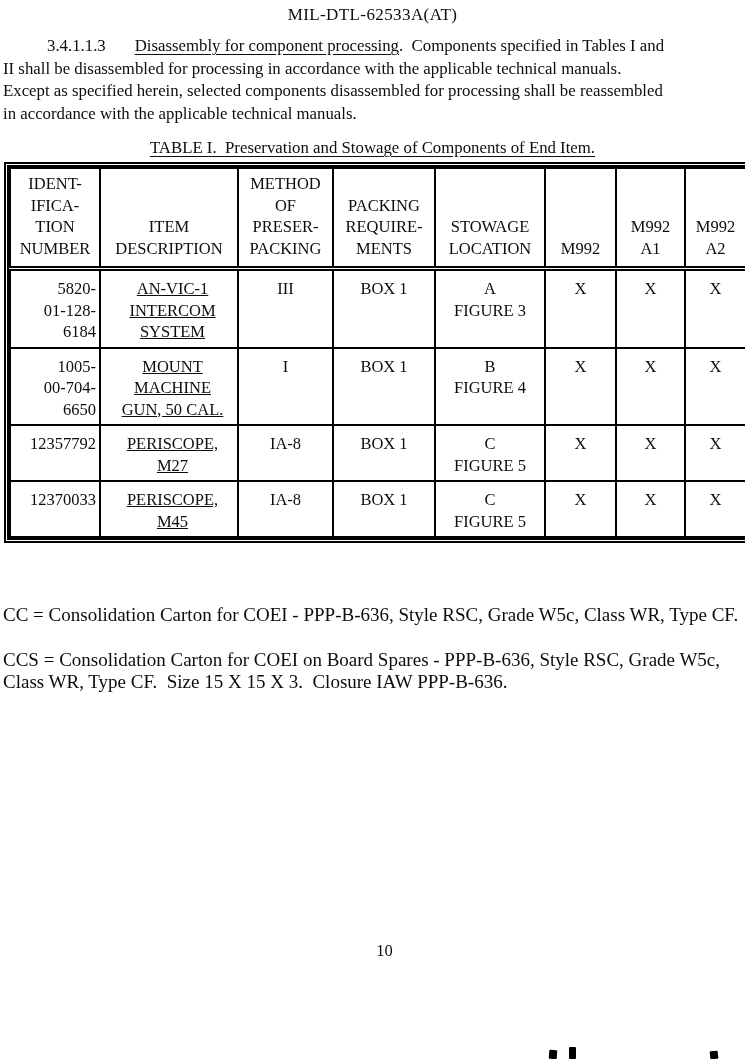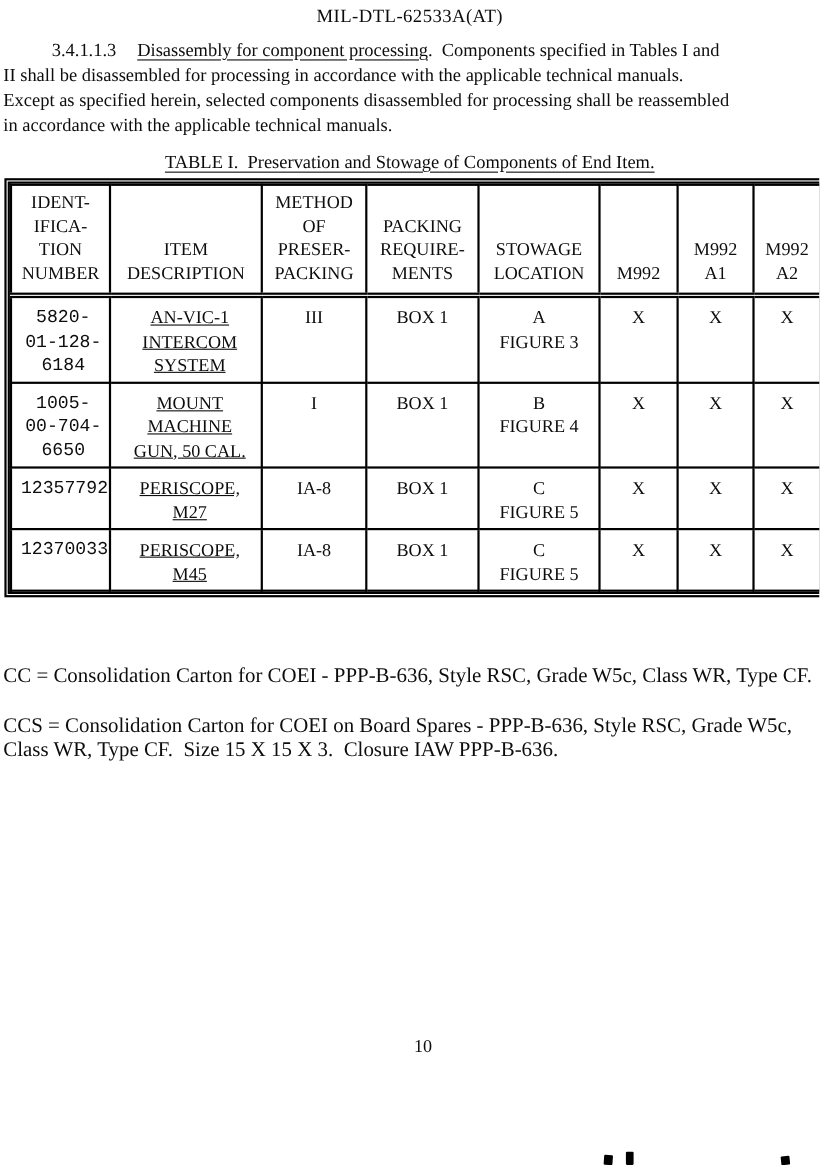--- a/index.html
+++ b/index.html
@@ -9,21 +9,21 @@
     overflow:hidden;
   }
   .doc-header {
     position:absolute; top:5px; left:0; width:100%;
     text-align:center; font-size:17px; letter-spacing:.4px;
   }
   .para { position:absolute; top:35px; left:3px; width:740px;
           font-size:16.8px; line-height:22.6px; }
   .pline { white-space:pre-wrap; }
   .pline.l1 { padding-left:44px; }
-  .pnum { margin-right:19px; }
+  .pnum { margin-right:29px; }
   .phead { text-decoration:underline; text-underline-offset:3px; }
 
   .tbl-title {
     position:absolute; top:138px; left:0; width:100%; text-align:center;
     font-size:16.8px; white-space:pre-wrap;
     text-decoration:underline; text-underline-offset:3px;
   }
   .tbl-wrap {
     position:absolute; top:162px; left:4px; width:737px;
     border:5px double #000; background:#fff;
@@ -31,21 +31,21 @@
   table { border-collapse:collapse; width:100%; table-layout:fixed; }
   th, td {
     border:2px solid #000000; white-space:pre-wrap;
     font-size:16.5px; line-height:21.5px; overflow:hidden;
   }
   th {
     font-weight:normal; vertical-align:bottom; text-align:center;
     padding:4px 2px 7px; border-bottom:5px double #000;
   }
   td { vertical-align:top; text-align:center; padding:7px 3px 4px; }
-  td.c0 { text-align:center; padding-left:8px;font-family:Liberation Mono, monospace; }
+  td.c0 { text-align:right; padding-left:8px; }
   td.c1 { text-align:center; padding-left:10px;text-decoration:underline; }
   tr.hr { height:100px; }
   tr.r0 { height:77px; }
   tr.r1 { height:78px; }
   tr.r2 { height:72px; }
   tr.r3 { height:53px; }
   tr.r4 { height:53px; }
 
   .notes { position:absolute; top:604px; left:3px; width:741px;
            font-size:19px; line-height:22.6px; }

